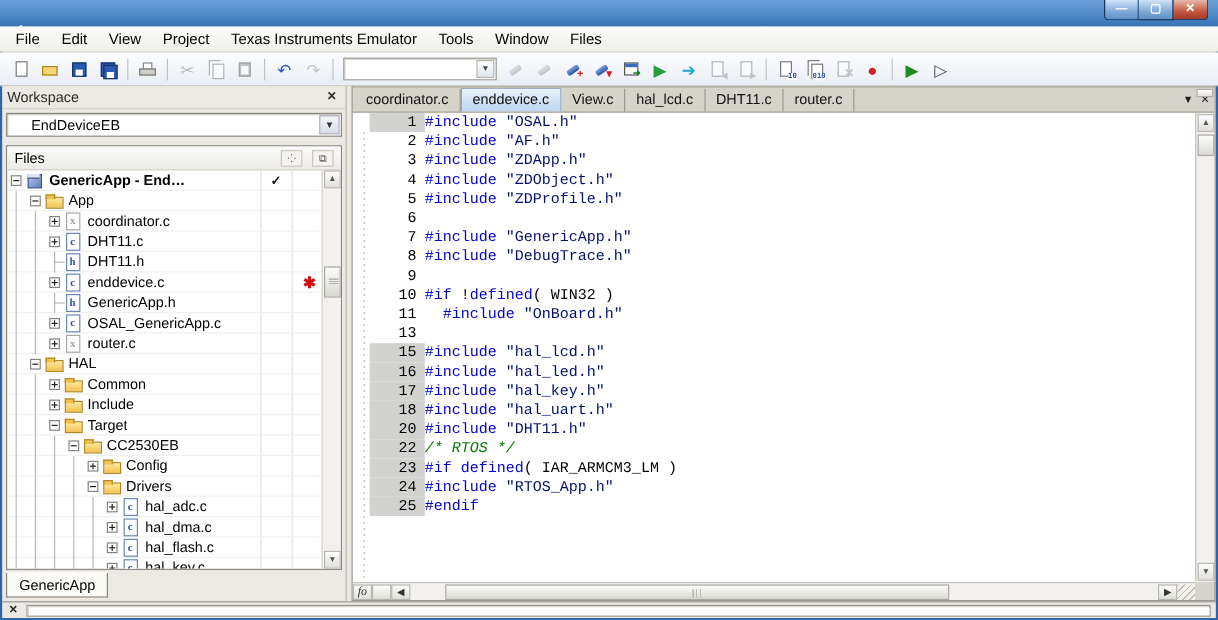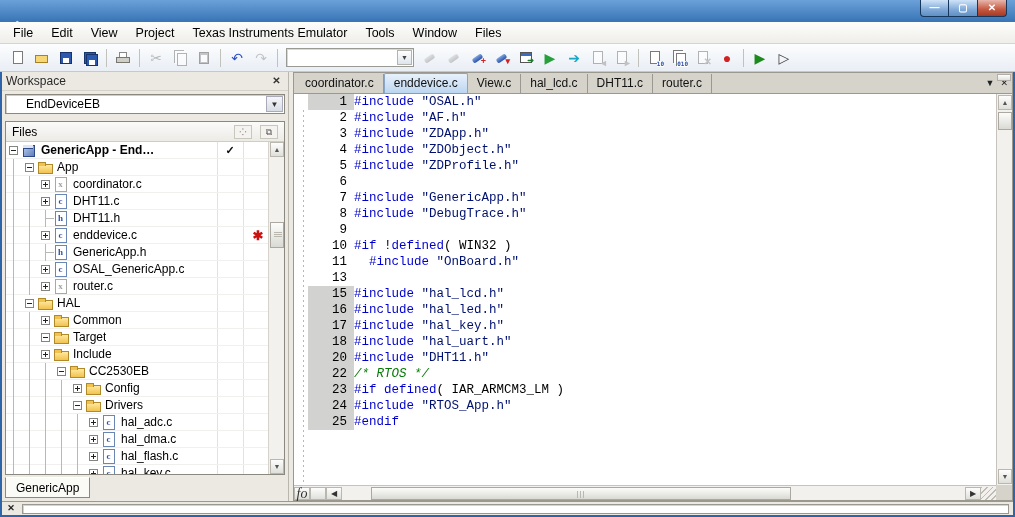--- a/index.html
+++ b/index.html
@@ -180,21 +180,21 @@
   .pl  { color:#000; }
   .ed-vscroll { position:absolute; right:0; top:21px; width:16px; bottom:15px; background:#f2f1ee;
     border-left:1px solid #c5c3bb; }
   .split-box { position:absolute; right:1px; top:1px; width:14px; height:7px;
     background:linear-gradient(#fefefe,#e2e2dd); border:1px solid #b0aea6; }
   .ed-hscroll { position:absolute; left:0; right:16px; bottom:0; height:15px; background:#f2f1ee;
     border-top:1px solid #c5c3bb; display:flex; align-items:center; }
   .hs-btn { width:16px; height:13px; background:linear-gradient(#fdfdfd,#dfdfda);
     border:1px solid #b9b7ae; color:#333; font-size:8px; text-align:center; line-height:12px;
     flex:0 0 auto; }
-  .hs-btn.fo { font-style:italic; font-family:"Liberation Serif", serif; font-size:14px; }
+  .hs-btn.fo { font-style:italic; font-family:"Liberation Serif", serif; font-size:10px; }
   .hs-track { position:relative; flex:1; height:13px; margin:0 1px; }
   .hs-thumb { position:absolute; left:28px; width:420px; top:0; height:13px;
     background:linear-gradient(#fcfcfb,#dadad4); border:1px solid #aaa8a0; }
   .hs-grip { position:absolute; left:50%; top:3px; width:8px; height:7px; margin-left:-4px;
     background:repeating-linear-gradient(90deg,#b9b7ae 0 1px, transparent 1px 3px); }
   .corner-grip { width:15px; height:13px; flex:0 0 auto;
     background:repeating-linear-gradient(135deg,#bdbbb2 0 1px, transparent 1px 4px); }
 
   
   .messages { position:absolute; left:0; bottom:0; width:100%; height:14px; background:#ece9e2;
@@ -469,30 +469,30 @@
           <div class="tree-row">
             <span class="tg v"></span>
             <span class="tg v"></span>
             <span class="expander plus"></span>
             <span class="t-icon t-folder"></span>
             <span class="t-label">Common</span>
           </div>
           <div class="tree-row">
             <span class="tg v"></span>
             <span class="tg v"></span>
+            <span class="expander plus"></span>
+            <span class="t-icon t-folder"></span>
+            <span class="t-label">Include</span>
+          </div>
+          <div class="tree-row">
+            <span class="tg v"></span>
+            <span class="tg v"></span>
             <span class="expander minus"></span>
             <span class="t-icon t-folder"></span>
             <span class="t-label">Target</span>
-          </div>
-          <div class="tree-row">
-            <span class="tg v"></span>
-            <span class="tg v"></span>
-            <span class="expander plus"></span>
-            <span class="t-icon t-folder"></span>
-            <span class="t-label">Include</span>
           </div>
           <div class="tree-row">
             <span class="tg v"></span>
             <span class="tg v"></span>
             <span class="tg v"></span>
             <span class="expander minus"></span>
             <span class="t-icon t-folder"></span>
             <span class="t-label">CC2530EB</span>
           </div>
           <div class="tree-row">

